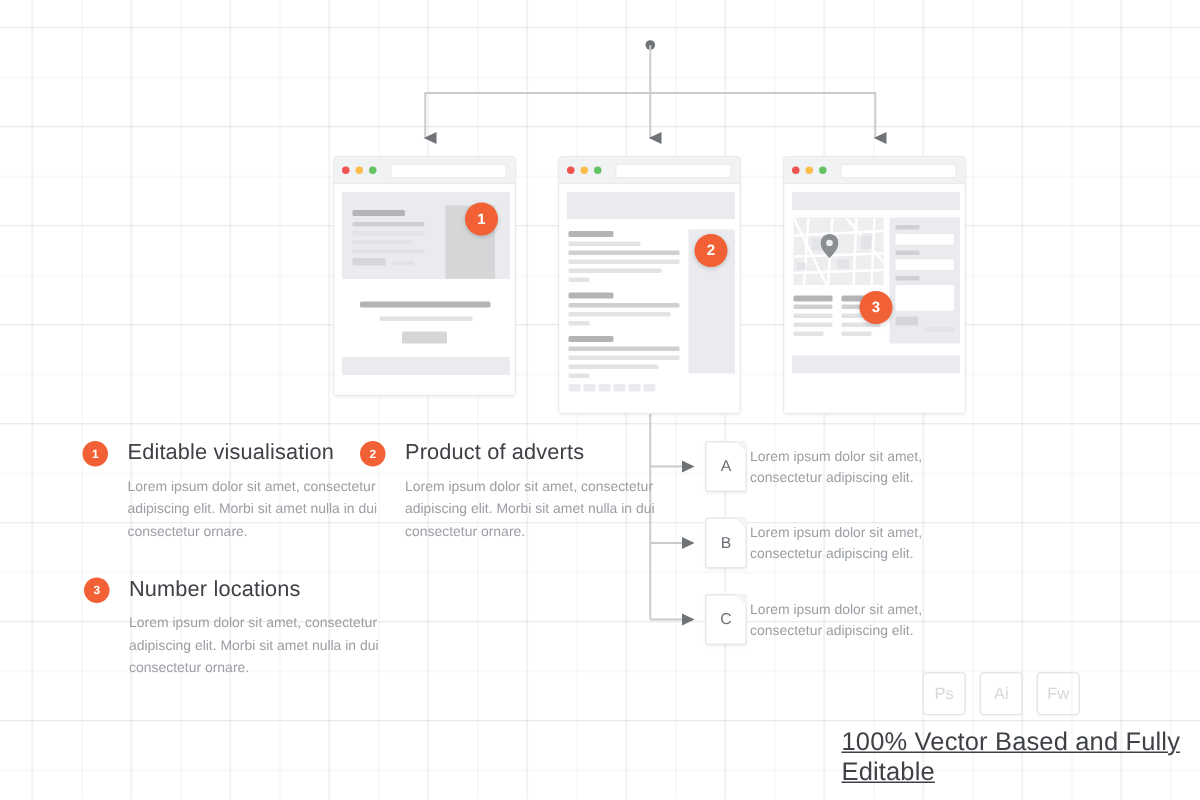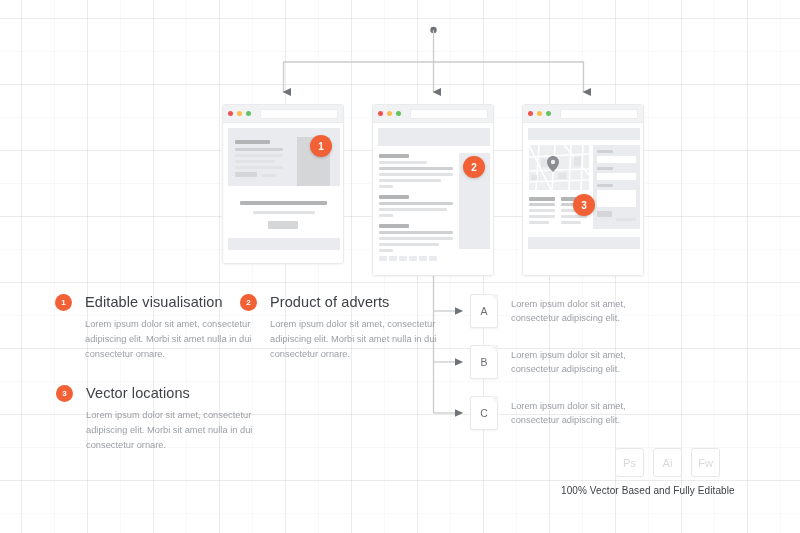--- a/index.html
+++ b/index.html
@@ -156,21 +156,21 @@
   }
   .doc-icon::after {
     content: "";
     position: absolute;
     right: -1px; top: -1px;
     width: 0; height: 0;
     border-left: 8px solid transparent;
     border-top: 8px solid #f3f4f5;
   }
   .doc-text {
-    margin-left: 13px;
+    margin-left: 2px;
     font-size: 9.3px;
     line-height: 14px;
     color: #9a9ea3;
     width: 135px;
   }
 
   
   .sw-badges {
     position: absolute;
     display: flex;
@@ -182,23 +182,24 @@
     border-radius: 3px;
     display: flex;
     align-items: center;
     justify-content: center;
     font-size: 11px;
     color: #d6d8da;
     box-sizing: border-box;
   }
   .footer-note {
     position: absolute;
-    font-size: 10px;
+    font-size: 17px;
     color: #3e4146;
     letter-spacing: 0.1px;
+    text-decoration: underline;
   }
 
   
   .pin-wrap { position: absolute; }
 </style>
 </head>
 <body>
 
 <div id="canvas">
 
@@ -374,21 +375,21 @@
   </div>
 
   <div class="feature" style="left:240px; top:294px; width:250px;">
     <div class="feat-badge">2</div>
     <div class="feat-title">Product of adverts</div>
     <div class="feat-body">Lorem ipsum dolor sit amet, consectetur adipiscing elit. Morbi sit amet nulla in dui consectetur ornare.</div>
   </div>
 
   <div class="feature" style="left:56px; top:385px; width:250px;">
     <div class="feat-badge">3</div>
-    <div class="feat-title">Vector locations</div>
+    <div class="feat-title">Number locations</div>
     <div class="feat-body wide">Lorem ipsum dolor sit amet, consectetur adipiscing elit. Morbi sit amet nulla in dui consectetur ornare.</div>
   </div>
 
   <div class="doc-row" style="left:470px; top:294px;">
     <div class="doc-icon">A</div>
     <div class="doc-text">Lorem ipsum dolor sit amet, consectetur adipiscing elit.</div>
   </div>
 
   <div class="doc-row" style="left:470px; top:345px;">
     <div class="doc-icon">B</div>

